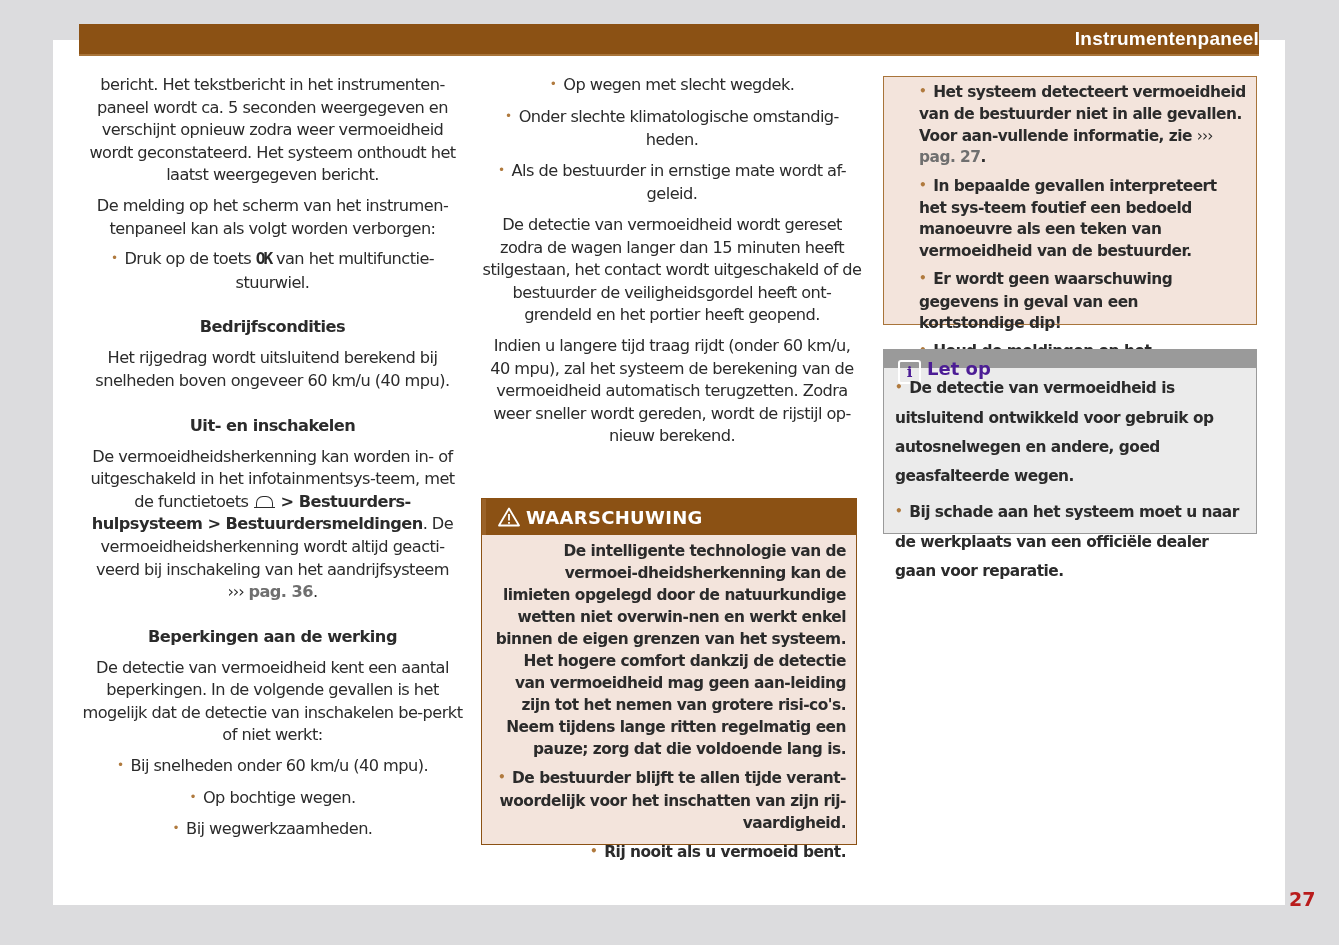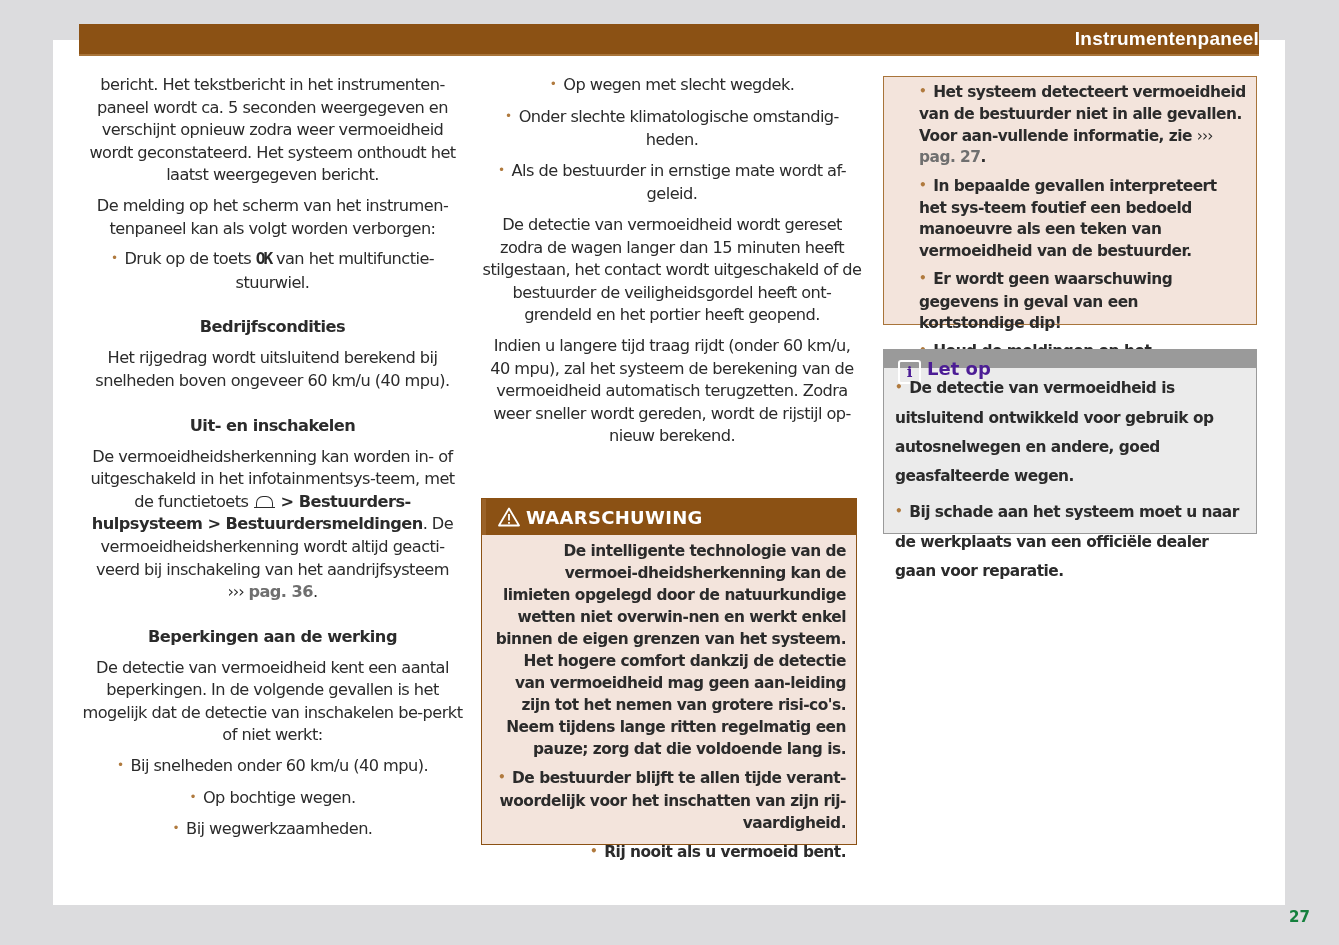--- a/index.html
+++ b/index.html
@@ -130,21 +130,21 @@
     text-align: center; line-height: 20px;
     font-size: 15px; font-family: "DejaVu Serif", serif;
     margin-right: 6px; vertical-align: -2px;
   }
   .warn-icon {
     display: inline-block; margin-right: 6px;
     vertical-align: -3px;
   }
   .page-number {
     position: absolute; left: 1289px; top: 888px;
-    font-size: 15px; font-weight: bold; color: #15803d; margin-top: 20px;
+    font-size: 19px; font-weight: bold; color: #b91c1c;
   }
 </style>
 </head>
 <body>
 
 <div class="page"></div>
 
 <div class="header-bar">
   <span>Instrumentenpaneel</span>
 </div>

